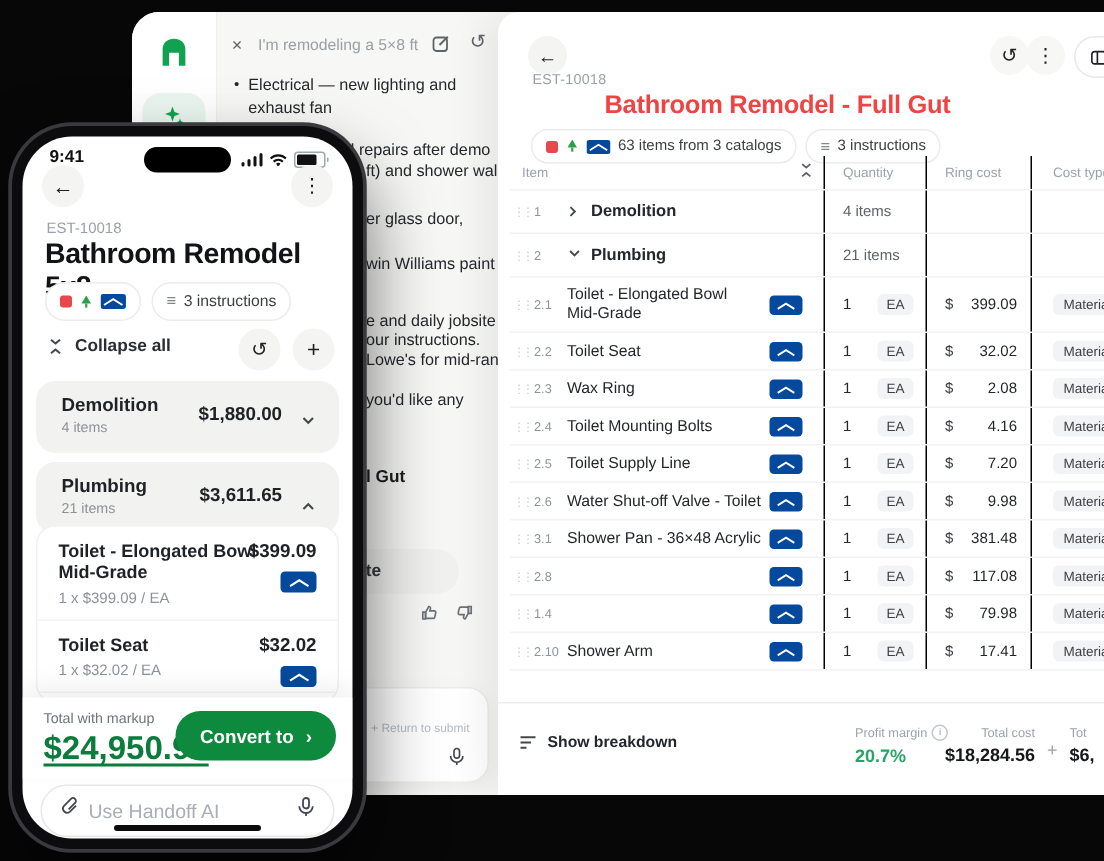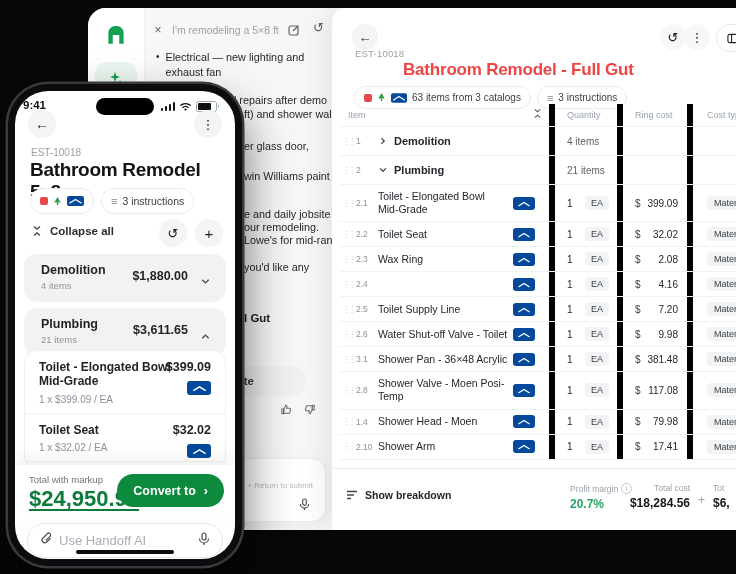--- a/index.html
+++ b/index.html
@@ -59,21 +59,21 @@
   .pill{height:21px;border-radius:11px;border:1px solid #ECECEA;background:#fff;display:flex;
     align-items:center;gap:5px;padding:0 9px;font-size:10px;color:#3C4043;cursor:pointer;white-space:nowrap;}
   .est-pills{position:absolute;left:22px;top:78px;display:flex;gap:6px;}
   .cat-red{width:8px;height:8px;border-radius:2px;background:#E8474B;display:inline-block;}
   .list-glyph{color:#80868B;font-size:11px;}
 
   
   .tbl{position:absolute;left:8px;right:0;top:96px;}
   .trow{display:grid;grid-template-columns:209px 68px 70px 1fr;border-bottom:1px solid #F2F2F0;align-items:center;}
   .trow>div{align-self:stretch;display:flex;align-items:center;}
-  .c-qty,.c-unit,.c-cost{border-left:6px solid #000000;}
+  .c-qty,.c-unit,.c-cost{border-left:1px solid #000000;}
   .thead .hcell{font-size:9px;color:#9AA3AD;}
   .thead{height:22px;}
   .h-item{position:relative;padding-left:8px;}
   .h-collapse{position:absolute;left:192px;top:4px;}
   .c-qty{padding-left:12px;}
   .c-unit{padding-left:12px;}
   .c-cost{padding-left:14px;}
   .drag{color:#C6CAD0;font-size:8px;letter-spacing:-2px;width:14px;cursor:grab;}
   .rownum{font-size:8.5px;color:#8D949C;width:22px;}
   .g-row{min-height:28px;}
@@ -107,21 +107,21 @@
   .info-i{display:inline-flex;width:9px;height:9px;border:1px solid #C3C8CE;border-radius:50%;
     font-size:6.5px;color:#9AA3AD;align-items:center;justify-content:center;margin-left:3px;vertical-align:1px;}
 
   
   .phone{position:absolute;left:8px;top:84px;width:234px;height:482px;background:#0C0C0E;
     border-radius:40px;box-shadow:0 0 0 2.5px #3A3A3E,0 26px 50px rgba(0,0,0,.6);z-index:10;}
   .screen{position:absolute;left:7px;top:7px;right:7px;bottom:7px;background:#FFFFFF;
     border-radius:33px;overflow:hidden;}
   .island{position:absolute;left:50%;top:7px;transform:translateX(-50%);width:58px;height:17px;
     border-radius:10px;background:#000;}
-  .ptime{position:absolute;left:8px;top:8px;font-size:11.5px;font-weight:700;color:#111;}
+  .ptime{position:absolute;left:18px;top:8px;font-size:11.5px;font-weight:700;color:#111;}
   .pstatus{position:absolute;right:18px;top:10px;display:flex;align-items:center;gap:4px;}
   .sig{display:flex;align-items:flex-end;gap:1.5px;}
   .sig i{width:2.5px;background:#111;border-radius:1px;display:block;}
   .batt{width:19px;height:9px;border:1px solid #9AA;border-radius:2.5px;position:relative;}
   .batt i{position:absolute;left:1px;top:1px;bottom:1px;width:13px;background:#111;border-radius:1px;display:block;}
   .batt:after{content:"";position:absolute;right:-3px;top:2.5px;width:1.5px;height:3px;background:#9AA;border-radius:1px;}
   .pback{position:absolute;left:13px;top:19px;width:28px;height:28px;font-size:14px;}
   .pkebab{position:absolute;right:13px;top:19px;width:28px;height:28px;font-size:13px;}
   .p-est{position:absolute;left:16px;top:56px;font-size:10px;color:#9AA0A6;}
   .p-title{position:absolute;left:15px;top:68px;font-size:19px;font-weight:800;color:#121316;letter-spacing:-.3px;}
@@ -183,21 +183,21 @@
         </div>
       <div class="chat-bullet">
           <span class="dot">•</span>
           <span>Drywall — wall repairs after demo</span>
         </div>
     </div>
     <div class="frag" style="top:100px">ft) and shower wall tile</div>
     <div class="frag" style="top:132px">er glass door,</div>
     <div class="frag" style="top:162px">win Williams paint</div>
     <div class="frag" style="top:200px">e and daily jobsite</div>
-    <div class="frag" style="top:213px">our remodeling.</div>
+    <div class="frag" style="top:213px">our instructions.</div>
     <div class="frag" style="top:226px">Lowe's for mid-range</div>
     <div class="frag" style="top:253px">you'd like any</div>
     <div class="chip-partial">l Gut</div>
     <div class="chat-action-btn">ate</div>
     <div class="thumbs">
       <span class="thumb">
         <svg width="13" height="13" viewBox="0 0 14 14" fill="none" stroke="#6B7178" stroke-width="1.2">
             <path d="M2 6.5h2v5H2z"></path>
             <path d="M4 11V6.8L6.3 2.5c.9 0 1.4.7 1.2 1.6L7.1 5.7h3.2c.7 0 1.2.6 1 1.3l-.7 3.1c-.1.5-.6.9-1.1.9H4z"></path>
           </svg>
@@ -384,20 +384,21 @@
               <span class="price">2.08</span>
             </div>
             <div class="c-cost">
               <span class="ctype-badge">Material</span>
             </div>
           </div>
           <div class="trow i-row">
             <div class="c-item" style="padding-left:2px;">
               <span class="drag">⋮⋮</span>
               <span class="rownum">2.4</span>
+              <span class="i-name">Toilet Mounting Bolts</span>
               <span class="lowes">
                 <svg width="16" height="9" viewBox="0 0 22 13">
                   <path d="M3 10L11 5L19 10" stroke="#fff" stroke-width="1.8" fill="none"></path>
                 </svg>
               </span>
             </div>
             <div class="c-qty">
               <span class="qty" style="font-size:10px;color:#23262B;">1</span>
               <span class="unit-badge">EA</span>
             </div>
@@ -475,21 +476,20 @@
               <span class="price">381.48</span>
             </div>
             <div class="c-cost">
               <span class="ctype-badge">Material</span>
             </div>
           </div>
           <div class="trow i-row">
             <div class="c-item" style="padding-left:2px;">
               <span class="drag">⋮⋮</span>
               <span class="rownum">2.8</span>
-              <span class="i-name">Shower Valve - Moen Posi-Temp</span>
               <span class="lowes">
                 <svg width="16" height="9" viewBox="0 0 22 13">
                   <path d="M3 10L11 5L19 10" stroke="#fff" stroke-width="1.8" fill="none"></path>
                 </svg>
               </span>
             </div>
             <div class="c-qty">
               <span class="qty" style="font-size:10px;color:#23262B;">1</span>
               <span class="unit-badge">EA</span>
             </div>
@@ -498,21 +498,20 @@
               <span class="price">117.08</span>
             </div>
             <div class="c-cost">
               <span class="ctype-badge">Material</span>
             </div>
           </div>
           <div class="trow i-row">
             <div class="c-item" style="padding-left:2px;">
               <span class="drag">⋮⋮</span>
               <span class="rownum">1.4</span>
-              <span class="i-name">Shower Head - Moen</span>
               <span class="lowes">
                 <svg width="16" height="9" viewBox="0 0 22 13">
                   <path d="M3 10L11 5L19 10" stroke="#fff" stroke-width="1.8" fill="none"></path>
                 </svg>
               </span>
             </div>
             <div class="c-qty">
               <span class="qty" style="font-size:10px;color:#23262B;">1</span>
               <span class="unit-badge">EA</span>
             </div>

